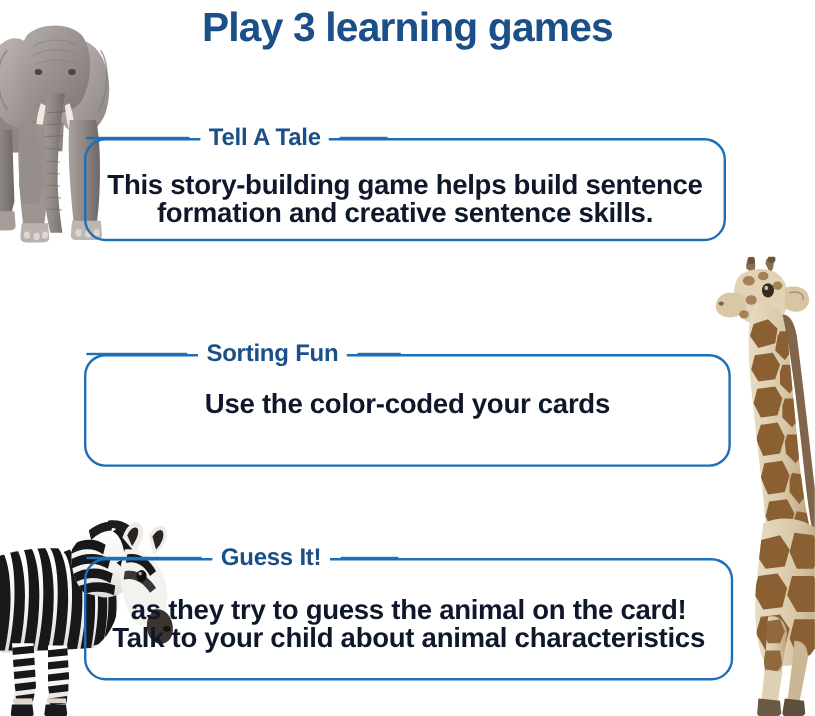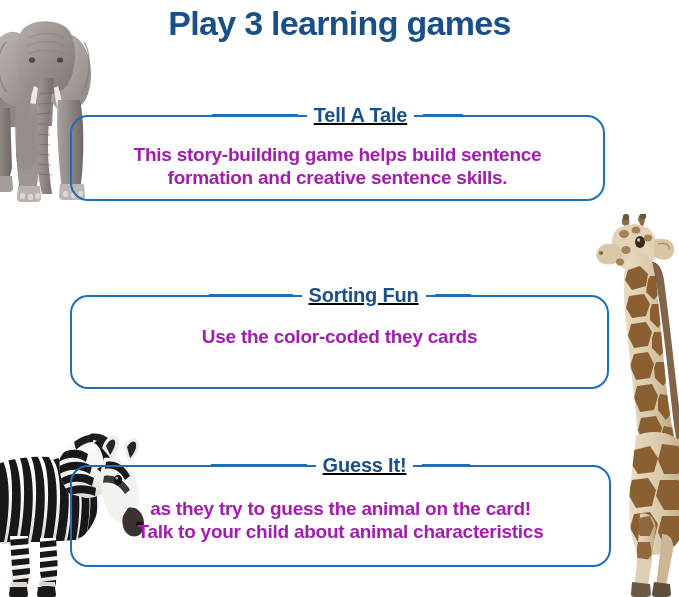--- a/index.html
+++ b/index.html
@@ -46,24 +46,22 @@
     border-radius: 18px;
     background: transparent;
   }
   .card-legend {
     position: absolute;
     top: -14px;
     left: 0;
     width: 100%;
     display: flex;
     align-items: center;
-    justify-content: center;
     gap: 9px;
     pointer-events: none;
-    text-decoration: underline;
   }
   .legend-rule {
     height: 2px;
     background: #1d6fb8;
     flex: 0 0 auto;
   }
   .legend-rule.left  { width: 88px; }
   .legend-rule.right { width: 42px; }
   .card-title {
     font-size: 20px;
@@ -73,23 +71,23 @@
     background: #ffffff;
     padding: 0 7px;
     line-height: 24px;
     white-space: nowrap;
   }
   .card-body {
     position: absolute;
     left: 0;
     width: 100%;
     text-align: center;
-    font-size: 19px;
+    font-size: 23px;
     font-weight: bold;
-    color: #a21caf;
+    color: #0f172a;
     line-height: 23px;
     letter-spacing: -0.25px;
     padding: 0 10px;
     box-sizing: border-box;
   }
 
   #card-tell-a-tale   { left: 70px;  top: 115px; width: 535px; height: 86px; }
   #card-tell-a-tale   .card-body { top: 26px; }
   #card-tell-a-tale   .legend-rule.left  { width: 86px; }
   #card-tell-a-tale   .legend-rule.right { width: 40px; }
@@ -396,21 +394,21 @@
     </div>
   </div>
 
   <div class="card" id="card-sorting-fun">
     <div class="card-legend">
       <span class="legend-rule left"></span>
       <span class="card-title">Sorting Fun</span>
       <span class="legend-rule right"></span>
     </div>
     <div class="card-body">
-      <div>Use the color-coded they cards</div>
+      <div>Use the color-coded your cards</div>
     </div>
   </div>
 
   <div class="card" id="card-guess-it">
     <div class="card-legend">
       <span class="legend-rule left"></span>
       <span class="card-title">Guess It!</span>
       <span class="legend-rule right"></span>
     </div>
     <div class="card-body">

